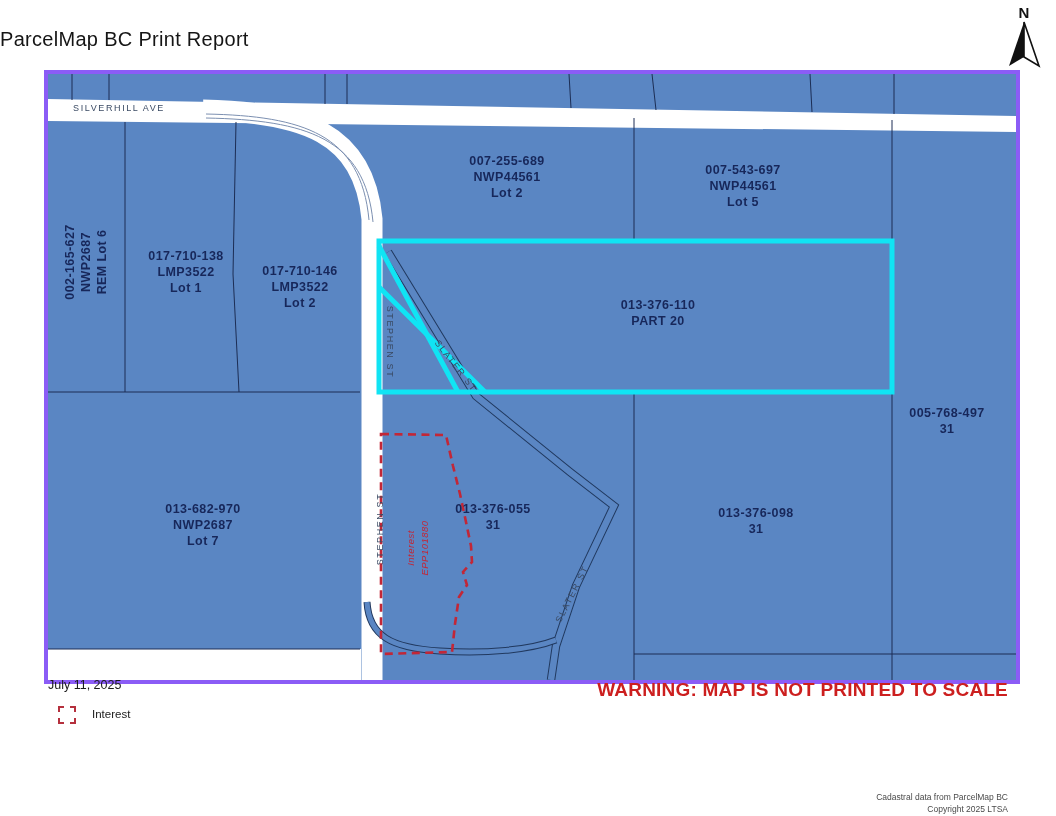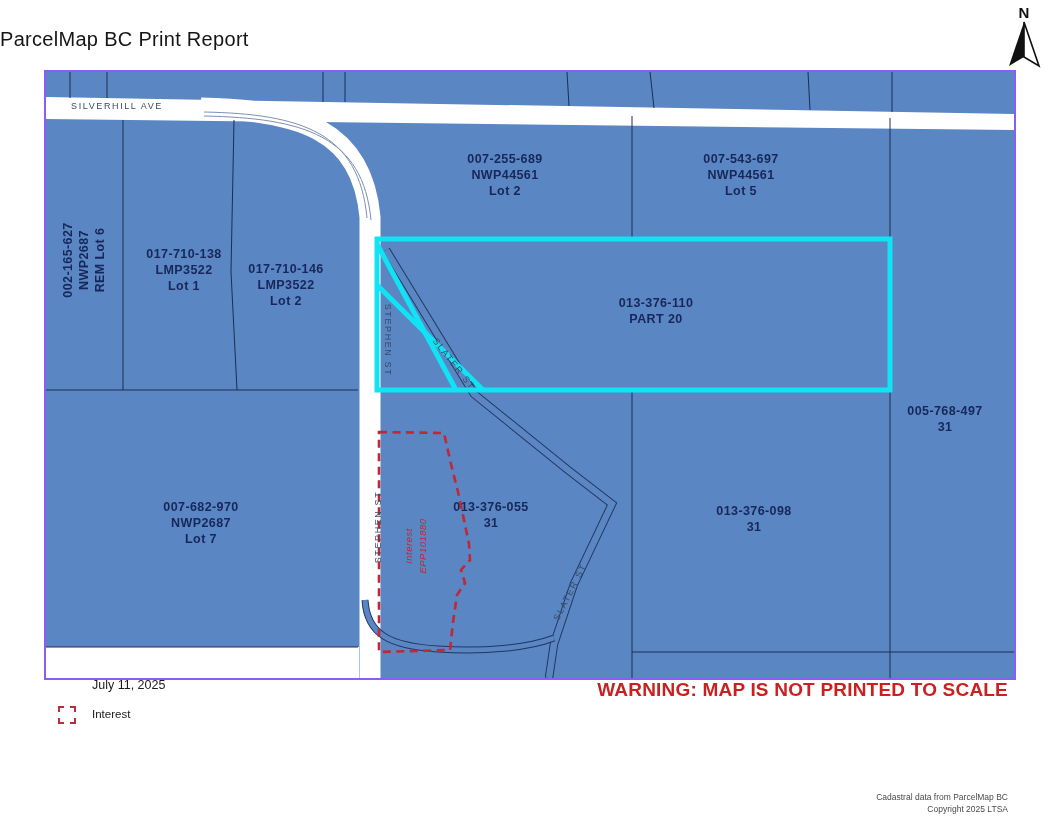--- a/index.html
+++ b/index.html
@@ -5,42 +5,42 @@
   html,body{margin:0;padding:0;background:#ffffff;width:1056px;height:816px;
     font-family:"Liberation Sans",sans-serif;overflow:hidden;position:relative;}
   .page{position:absolute;inset:0;}
   .title{position:absolute;left:0;right:0;top:28px;text-align:left;
     font-size:20px;font-weight:500;color:#151515;letter-spacing:.3px;}
   
   .north{position:absolute;left:1002px;top:5px;width:44px;text-align:center;}
   .north .n{font-size:15px;font-weight:bold;color:#111;line-height:1;}
   
   .map{position:absolute;left:44px;top:70px;width:968px;height:606px;
-    background:#7dd3fc;border:2px solid #8b5cf6;}
+    background:#7dd3fc;border:4px solid #8b5cf6;}
   .map svg.geom{position:absolute;left:0;top:0;}
   
   .plabel{position:absolute;transform:translate(-50%,-50%);text-align:center;
     color:#17275a;font-weight:bold;font-size:12.5px;line-height:1.28;
     letter-spacing:.4px;white-space:nowrap;}
   .plabel span{display:block;}
   .rot-ccw{transform:translate(-50%,-50%) rotate(-90deg);}
   
   .slabel{position:absolute;transform:translate(-50%,-50%);font-size:9px;
     color:#3a4a63;letter-spacing:1.6px;white-space:nowrap;font-weight:400;}
   .slabel.r90{transform:translate(-50%,-50%) rotate(90deg);}
   .slabel.rm90{transform:translate(-50%,-50%) rotate(-90deg);}
   .slabel.r52{transform:translate(-50%,-50%) rotate(52deg);}
   .slabel.rm63{transform:translate(-50%,-50%) rotate(-63deg);}
   
   .interest-note{position:absolute;transform:translate(-50%,-50%) rotate(-90deg);
     text-align:center;color:#c22737;font-size:9.5px;font-style:italic;
     line-height:1.5;letter-spacing:.5px;white-space:nowrap;}
   .interest-note span{display:block;}
   
-  .date{position:absolute;left:48px;top:678px;font-size:12.5px;color:#1b1b1b;margin-left:44px;}
+  .date{position:absolute;left:48px;top:678px;font-size:12.5px;color:#1b1b1b;}
   .legend-box{position:absolute;left:58px;top:706px;width:14px;height:14px;
     border:2px dashed #b5303d;background:#fff;}
   .legend-label{position:absolute;left:92px;top:708px;font-size:11.5px;color:#1b1b1b;}
   .warning{position:absolute;right:48px;top:679px;font-size:19px;font-weight:bold;
     color:#cc1f1f;letter-spacing:.2px;}
   .credits{position:absolute;right:48px;top:777px;text-align:right;font-size:8.5px;
     color:#4a4a4a;line-height:1.45;margin-top:14px;}
   .credits span{display:block;}
 </style>
 </head>
@@ -116,45 +116,45 @@
     <div class="plabel rot-ccw" style="left:38px;top:188px;">
       <span>002-165-627</span>
       <span>NWP2687</span>
       <span>REM Lot 6</span>
     </div>
     <div class="plabel" style="left:138px;top:198px;">
       <span>017-710-138</span>
       <span>LMP3522</span>
       <span>Lot 1</span>
     </div>
-    <div class="plabel" style="left:240px;top:213px;">
+    <div class="plabel" style="left:252px;top:213px;">
       <span>017-710-146</span>
       <span>LMP3522</span>
       <span>Lot 2</span>
     </div>
     <div class="plabel" style="left:459px;top:103px;">
       <span>007-255-689</span>
       <span>NWP44561</span>
       <span>Lot 2</span>
     </div>
-    <div class="plabel" style="left:695px;top:103px;">
+    <div class="plabel" style="left:695px;top:112px;">
       <span>007-543-697</span>
       <span>NWP44561</span>
       <span>Lot 5</span>
     </div>
     <div class="plabel" style="left:610px;top:239px;">
       <span>013-376-110</span>
       <span>PART 20</span>
     </div>
     <div class="plabel" style="left:899px;top:330px;margin-top:17px;">
       <span>005-768-497</span>
       <span>31</span>
     </div>
     <div class="plabel" style="left:155px;top:451px;">
-      <span>007-682-970</span>
+      <span>013-682-970</span>
       <span>NWP2687</span>
       <span>Lot 7</span>
     </div>
     <div class="plabel" style="left:445px;top:443px;">
       <span>013-376-055</span>
       <span>31</span>
     </div>
     <div class="plabel" style="left:708px;top:447px;">
       <span>013-376-098</span>
       <span>31</span>

